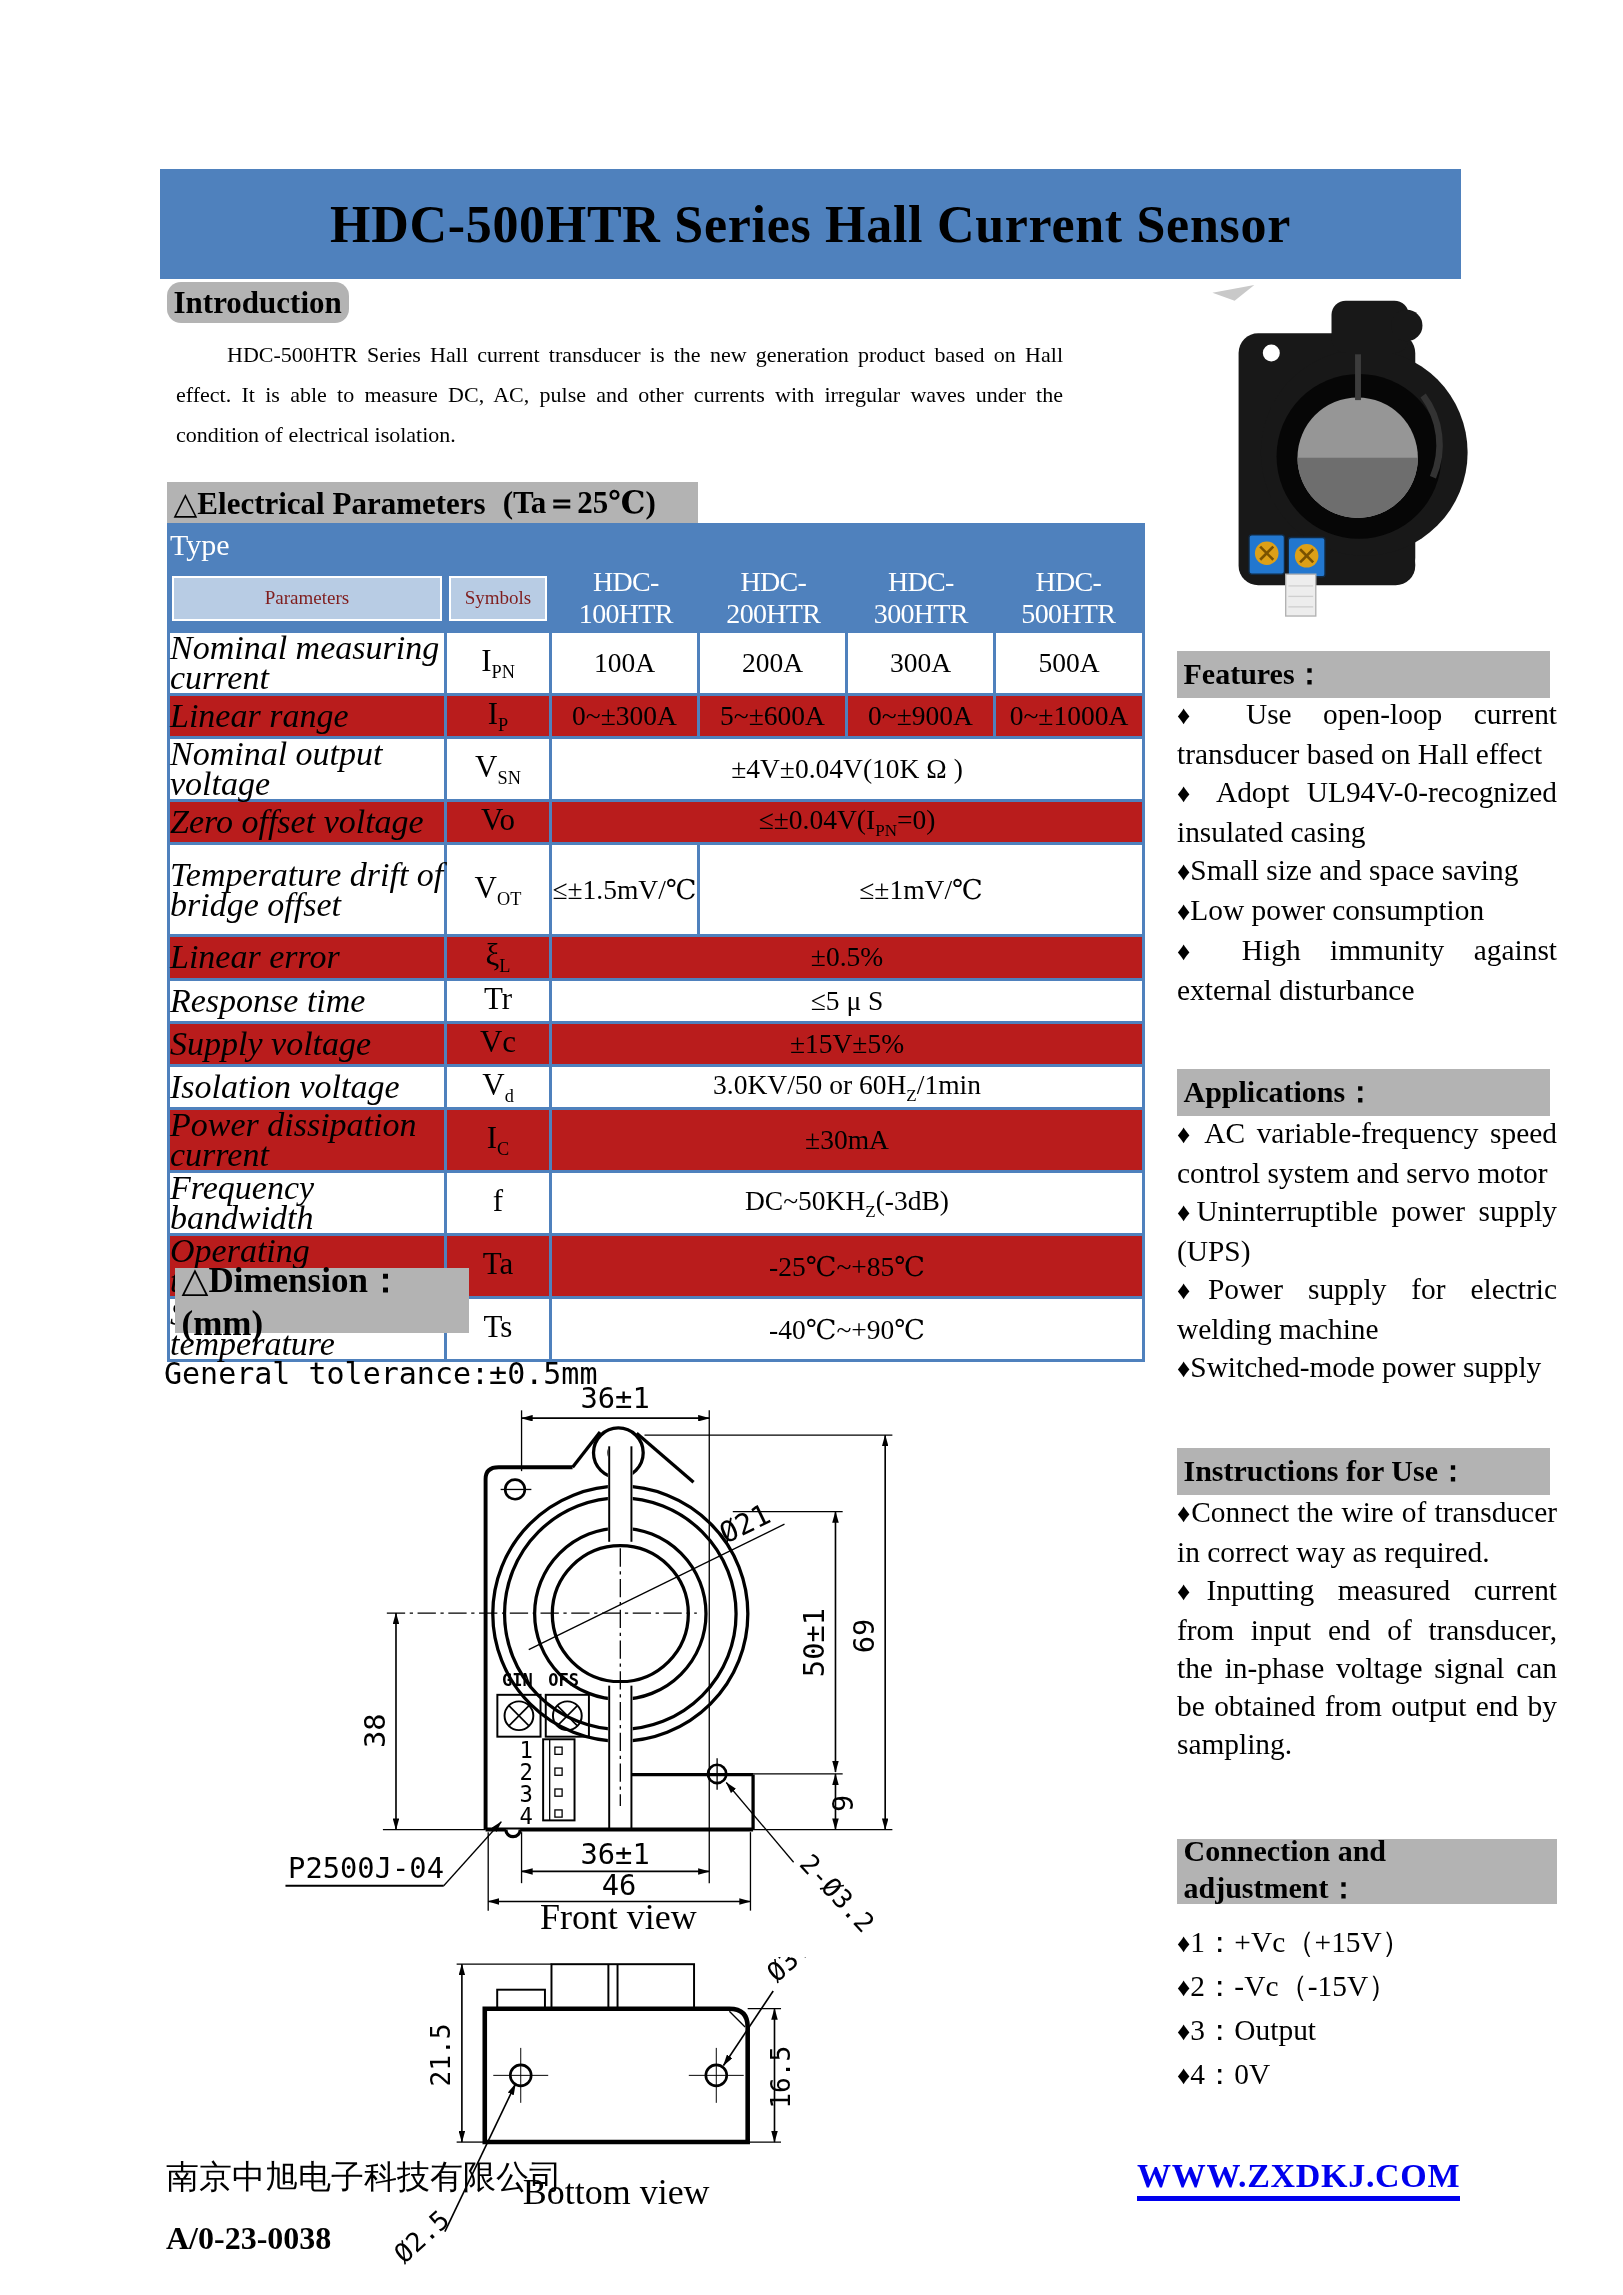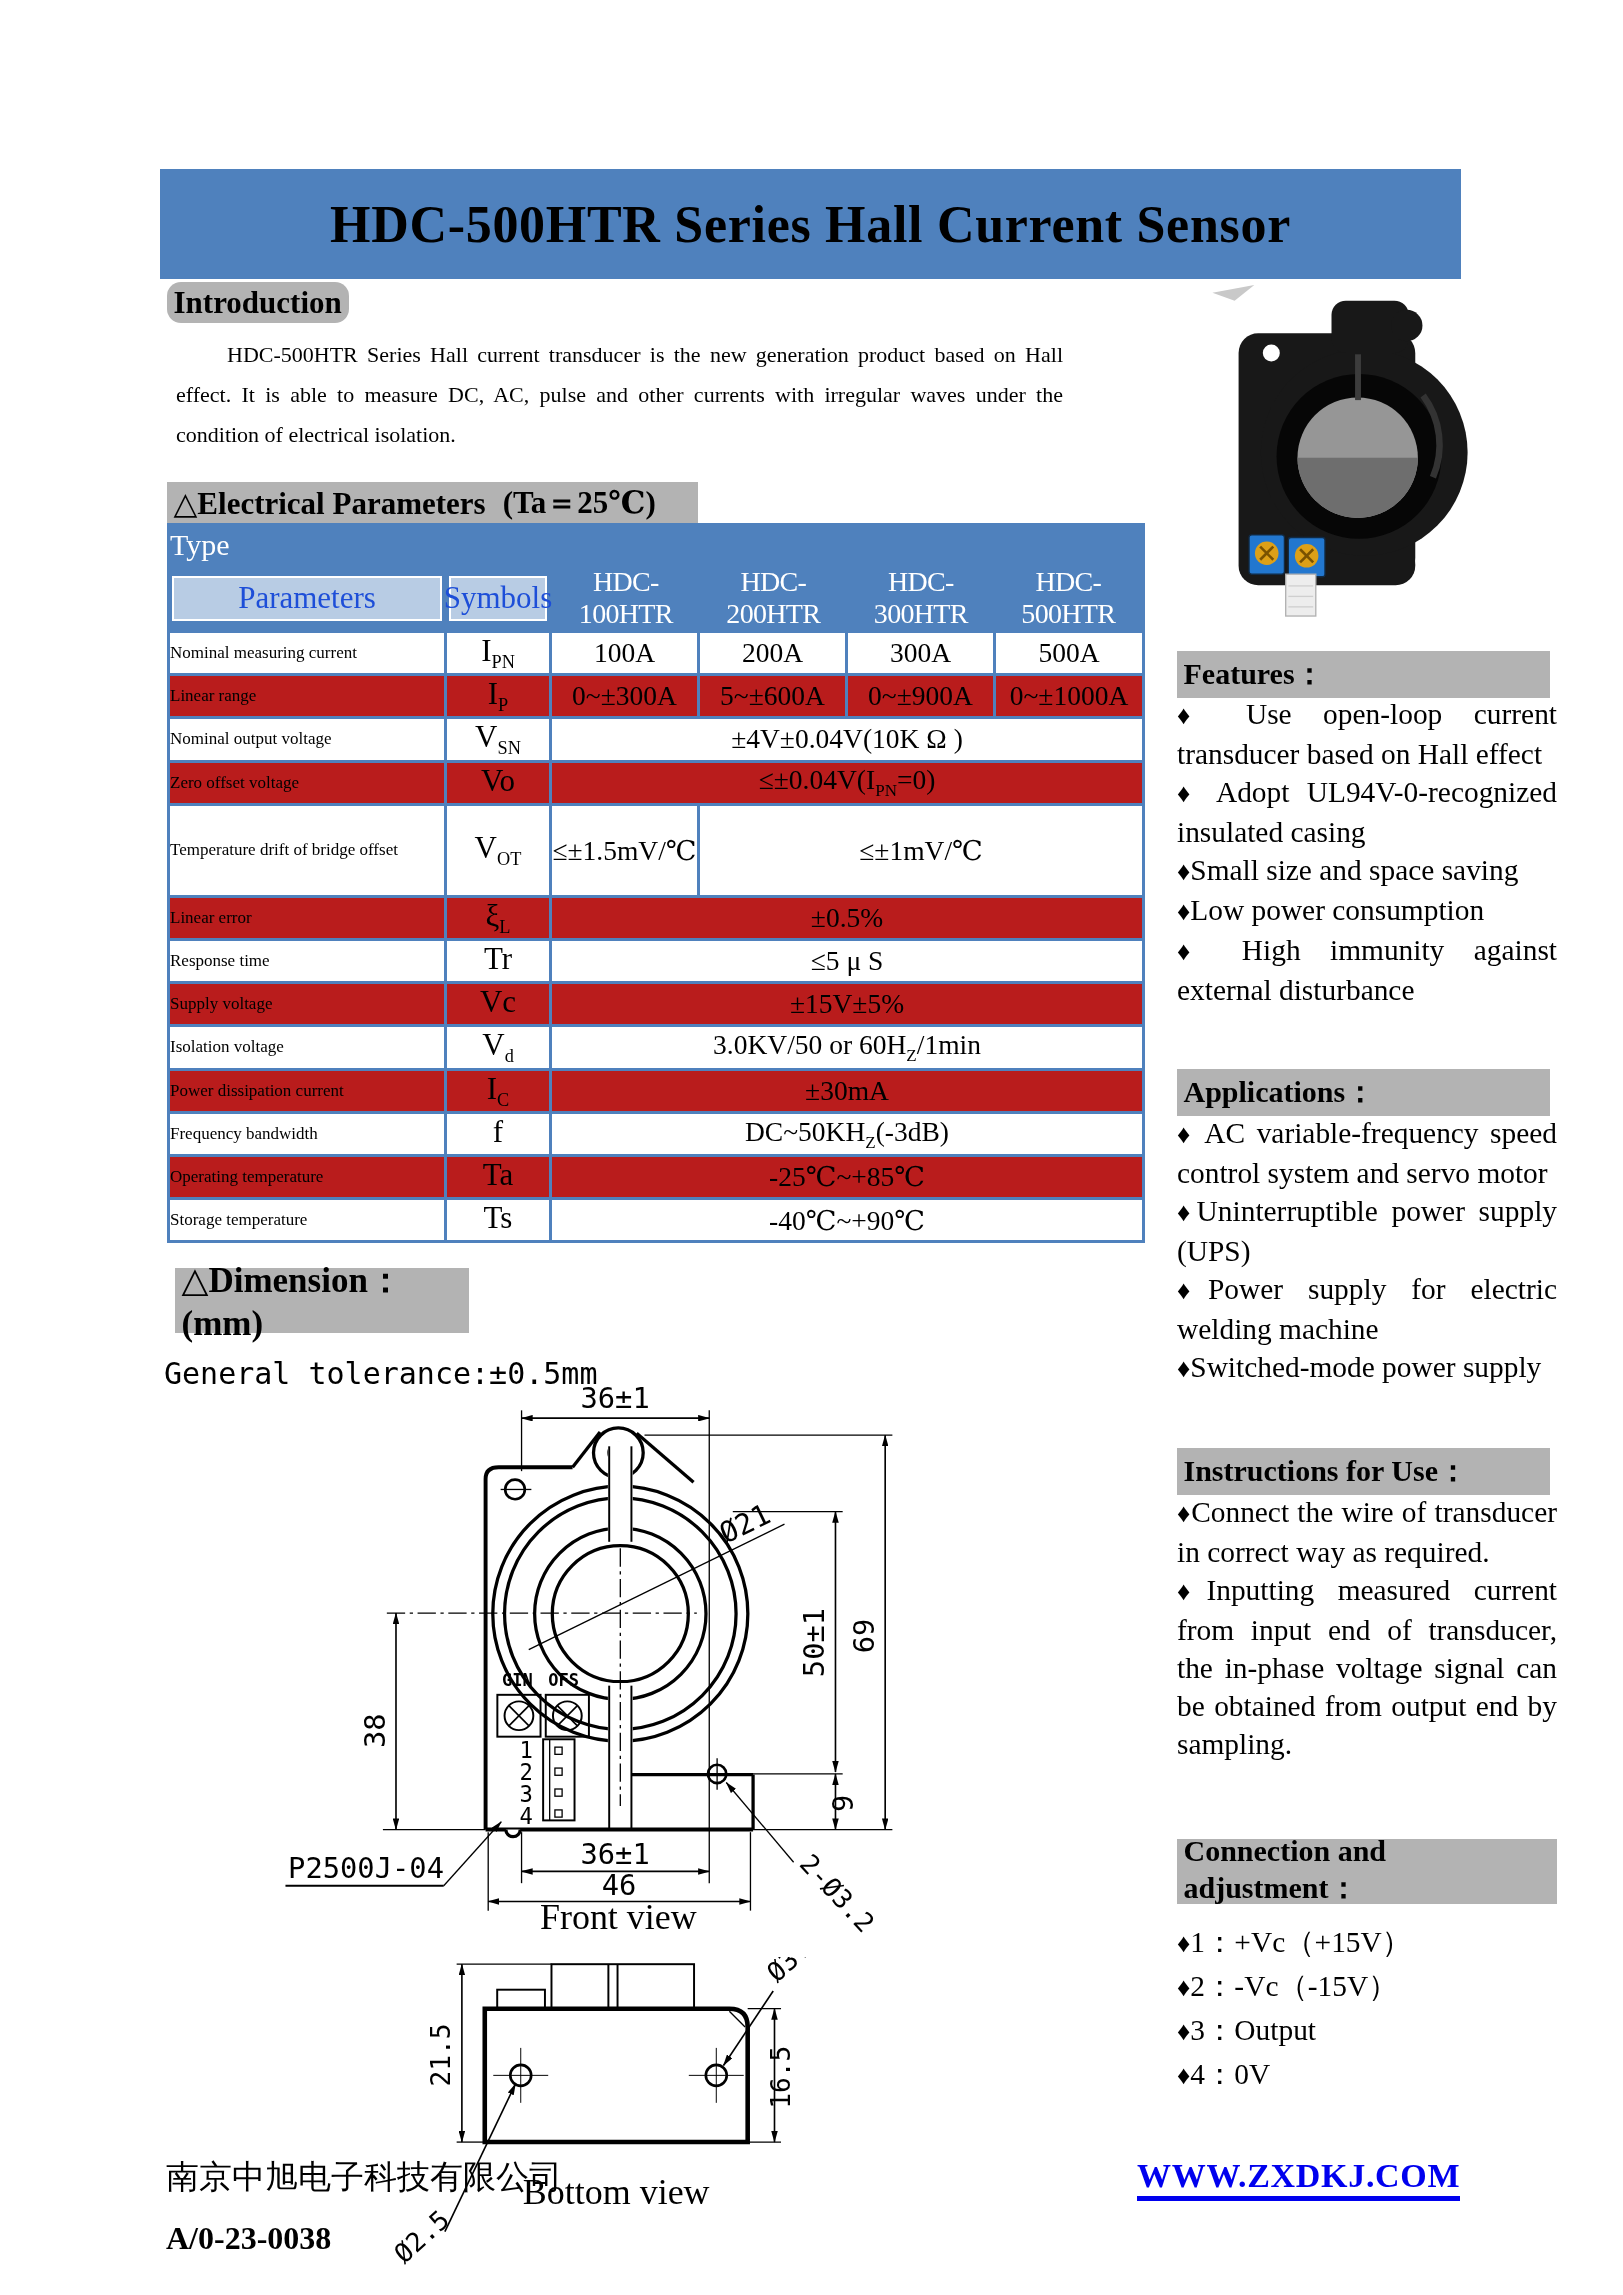--- a/index.html
+++ b/index.html
@@ -29,27 +29,27 @@
               text-align:justify;text-indent:51px;margin:0;}
 
   
   table.params{position:absolute;left:167px;top:523px;width:975px;border-collapse:collapse;
                table-layout:fixed;border:3.9px solid #4f81bd;font-size:27.5px;}
   table.params td{border:3.3px solid #4f81bd;padding:0;vertical-align:middle;background:#fff;}
   tr.hrow td{background:#4f81bd;}
   td.type-cell{color:#fff;font-size:30px;height:37px;padding-left:134px;}
   tr.hrow2{height:48px;}
   .lightbox{margin:2px;height:41px;background:#b8cce4;border:2px solid #fff;
-            display:flex;align-items:center;justify-content:center;font-size:31px;color:#1d4ed8;}
+            display:flex;align-items:center;justify-content:center;font-size:19px;color:#7f1d1d;}
   .models-grid{display:grid;grid-template-columns:1fr 1fr 1fr 1fr;color:#ffffff;font-size:28px;
                letter-spacing:-0.7px;text-align:center;align-items:center;}
   tr.r{height:41px;}
   tr.tall{height:92px;}
   tr.lt td{background:#b91c1c;}
-  td.param{text-align:left;padding-left:5.2px;font-size:17px;line-height:30px;}
+  td.param{text-align:left;padding-left:5.2px;font-size:34px;line-height:30px;font-style:italic;}
   td.sym{text-align:center;font-size:31px;}
   td.sym sub{font-size:18.3px;}
   td.val{text-align:center;font-size:27.5px;}
   td.val sub{font-size:17px;}
 
   
   .tolerance{position:absolute;left:164px;top:1356px;font-size:30px;
              font-family:"DejaVu Sans Mono","Liberation Mono",monospace;}
   .fv-svg{position:absolute;left:275px;top:1348px;}
   .bv-svg{position:absolute;left:353px;top:1957px;}

